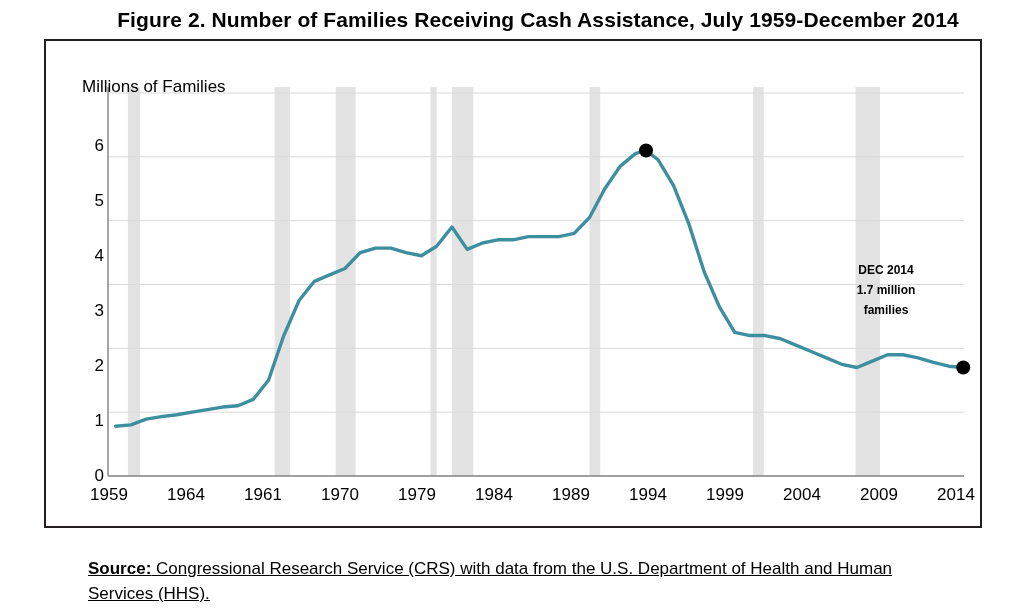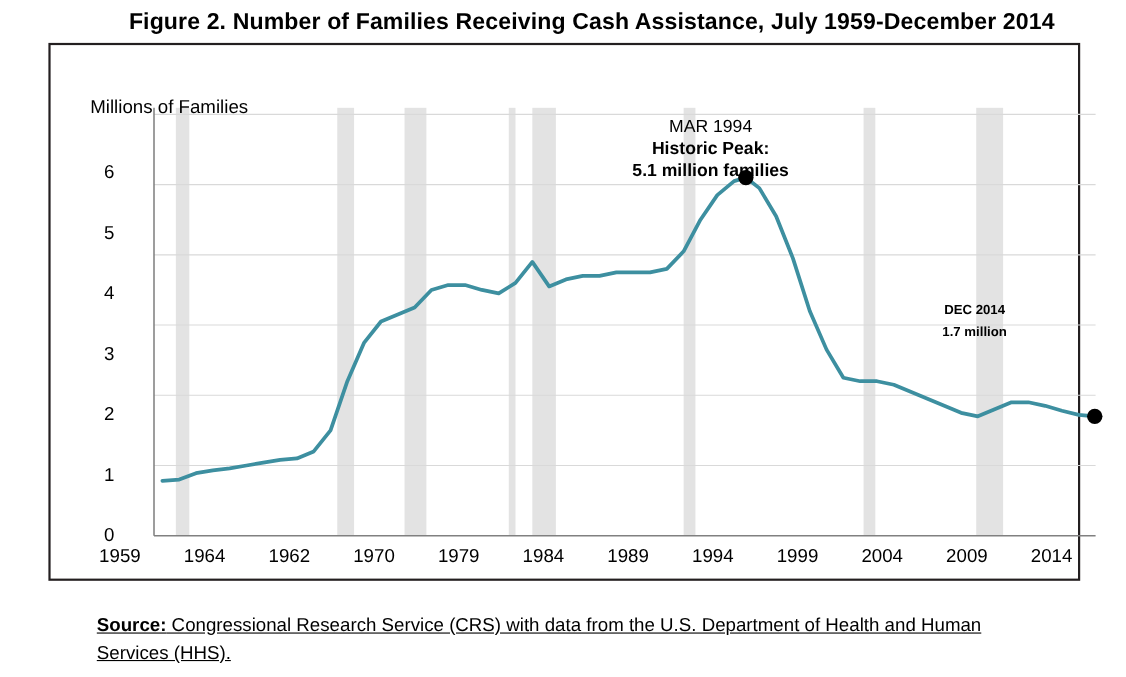--- a/index.html
+++ b/index.html
@@ -32,22 +32,22 @@
     left: 44px;
     top: 39px;
     width: 938px;
     height: 489px;
     border: 2px solid #231f20;
     background: #ffffff;
     box-sizing: border-box;
   }
   #plot-wrap {
     position: absolute;
-    left: 0; top: 15px;
-    width: 100%; height: 100%; padding-left: 32px;
+    left: 0; top: 4px;
+    width: 100%; height: 100%;
   }
   #y-axis-title {
     position: absolute;
     left: 36px;
     top: 32px;
     font-size: 17px;
     color: #000;
   }
   .tick-label-y {
     position: absolute;
@@ -111,40 +111,36 @@
     <div class="tick-label-y" style="left:30px; top:91px;">6</div>
     <div class="tick-label-y" style="left:30px; top:146px;">5</div>
     <div class="tick-label-y" style="left:30px; top:201px;">4</div>
     <div class="tick-label-y" style="left:30px; top:256px;">3</div>
     <div class="tick-label-y" style="left:30px; top:311px;">2</div>
     <div class="tick-label-y" style="left:30px; top:366px;">1</div>
     <div class="tick-label-y" style="left:30px; top:421px;">0</div>
 
     <div class="tick-label-x" style="left:33px;  top:440px;">1959</div>
     <div class="tick-label-x" style="left:110px; top:440px;">1964</div>
-    <div class="tick-label-x" style="left:187px; top:440px;">1962</div>
+    <div class="tick-label-x" style="left:187px; top:440px;">1961</div>
     <div class="tick-label-x" style="left:264px; top:440px;">1970</div>
     <div class="tick-label-x" style="left:341px; top:440px;">1979</div>
     <div class="tick-label-x" style="left:418px; top:440px;">1984</div>
     <div class="tick-label-x" style="left:495px; top:440px;text-align:center;">1989</div>
     <div class="tick-label-x" style="left:572px; top:440px;">1994</div>
     <div class="tick-label-x" style="left:649px; top:440px;">1999</div>
     <div class="tick-label-x" style="left:726px; top:440px;">2004</div>
     <div class="tick-label-x" style="left:803px; top:440px;">2009</div>
     <div class="tick-label-x" style="left:880px; top:440px;">2014</div>
 
-    <div id="annot-peak">
-      <div>MAR 1994</div>
-      <div class="bold">Historic Peak:</div>
-      <div class="bold">5.1 million families</div>
-    </div>
 
     <div id="annot-last">
       <div class="bold">DEC 2014</div>
       <div class="bold">1.7 million</div>
+      <div class="bold">families</div>
     </div>
 
     <svg id="chart-svg" width="934" height="485" viewBox="0 0 934 485">
       <g id="recession-bands">
           <rect x="81.87142857142788" y="42" width="12.228571428570717" height="389" fill="#e3e3e3"></rect>
           <rect x="228.6142857142871" y="42" width="15.285714285714306" height="389" fill="#e3e3e3"></rect>
           <rect x="289.75714285714423" y="42" width="19.871428571427884" height="389" fill="#e3e3e3"></rect>
           <rect x="384.52857142857005" y="42" width="6.114285714287121" height="389" fill="#e3e3e3"></rect>
           <rect x="405.92857142857144" y="42" width="21.4000000000014" height="389" fill="#e3e3e3"></rect>
           <rect x="543.5" y="42" width="10.700000000000728" height="389" fill="#e3e3e3"></rect>

